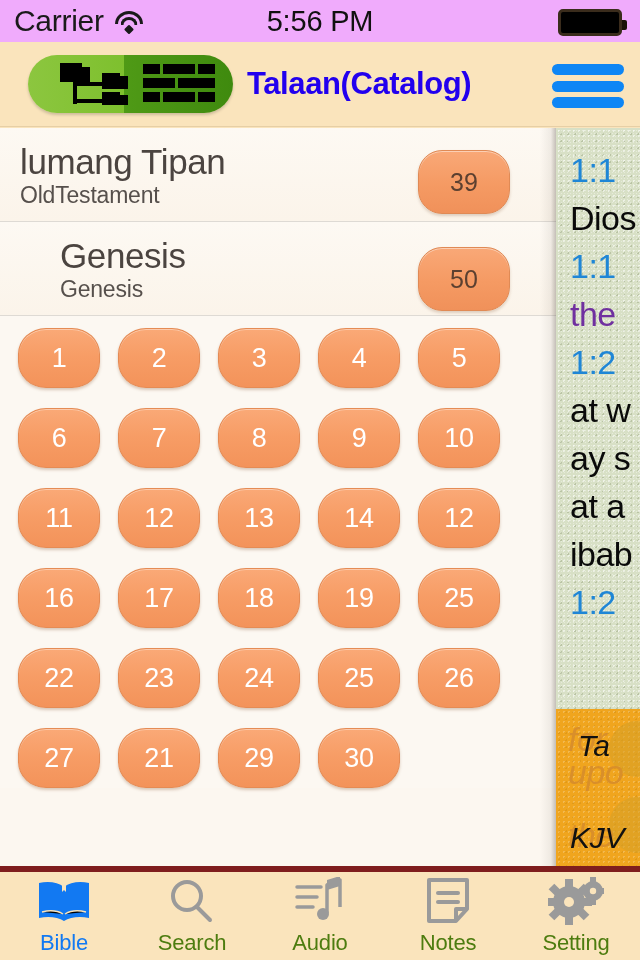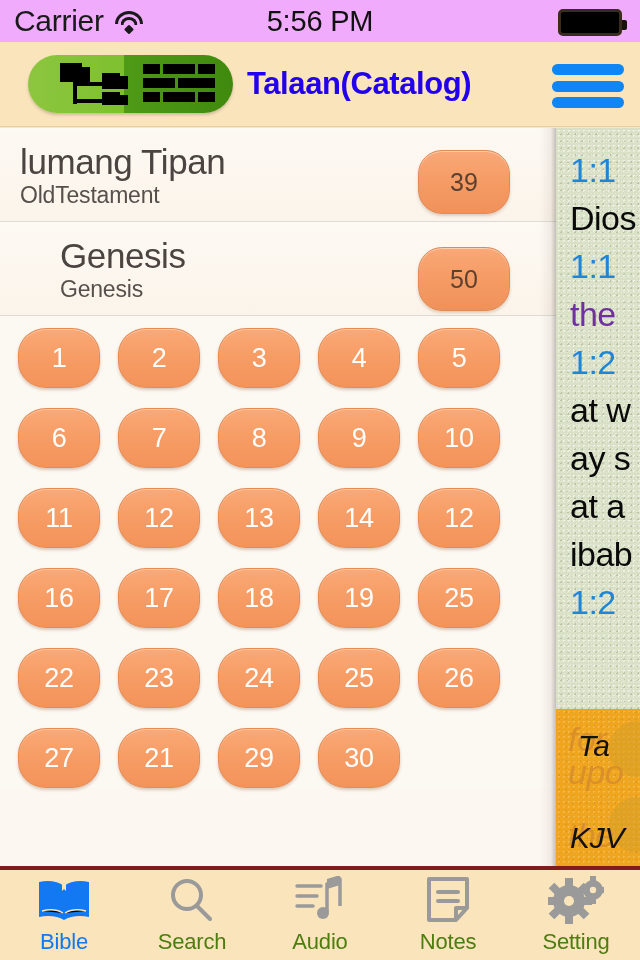--- a/index.html
+++ b/index.html
@@ -185,21 +185,21 @@
     position:absolute; left:22px; font-size:30px; color:#111; white-space:nowrap;
     letter-spacing:-0.3px;
   }
   .bf-label.l1 { top:20px; }
   .bf-label.l2 { top:112px; left:14px; }
 
   
   .tab-bar {
     position:absolute; bottom:0; left:0; width:640px; height:94px;
     background:#fae4bc;
-    border-top:4px solid #7f1d1d;
+    border-top:6px solid #7f1d1d;
     display:flex;
   }
   .tab-item {
     flex:1; display:flex; flex-direction:column;
     align-items:center; justify-content:center; gap:4px;
   }
   .tab-icon { height:50px; display:flex; align-items:center; justify-content:center; }
   .tab-label { font-size:22px; color:#4d7c0f; letter-spacing:-0.2px; }
   .tab-item.active .tab-label { color:#1279f2; }
 </style>

